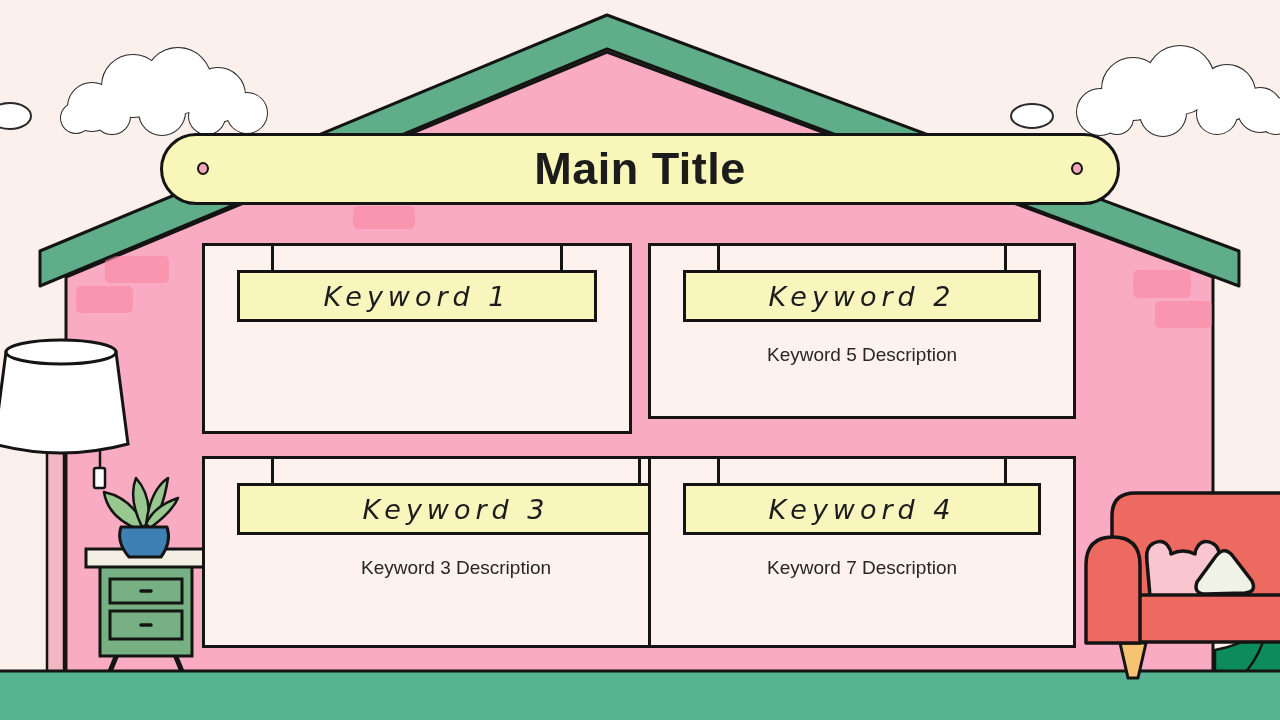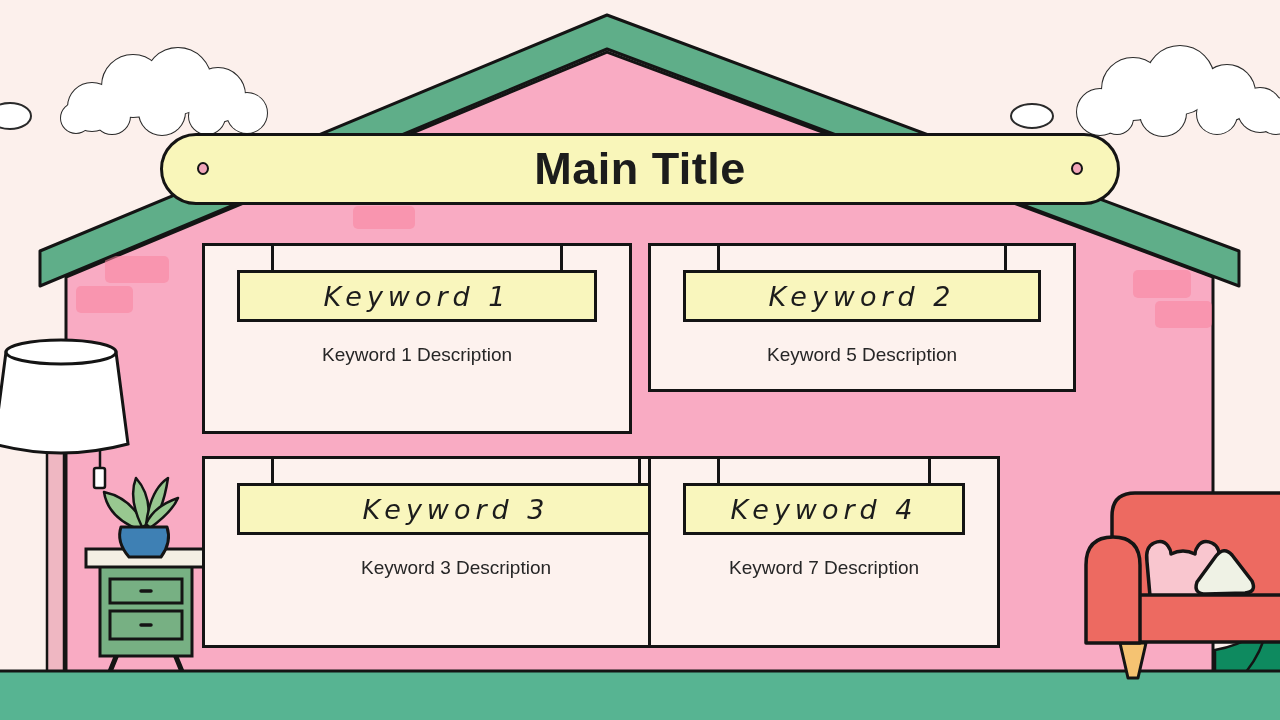--- a/index.html
+++ b/index.html
@@ -48,23 +48,23 @@
   }
   .screw.left{left:34px;}
   .screw.right{right:34px;}
 
   
   .card{
     position:absolute;box-sizing:border-box;z-index:2;
     background:var(--cardCream);border:3px solid var(--outline);
   }
   .card.c1{left:202px;top:243px;width:430px;height:191px;}
-  .card.c2{left:648px;top:243px;width:428px;height:149px;}
+  .card.c2{left:648px;top:243px;width:428px;height:176px;}
   .card.c3{left:202px;top:456px;width:508px;height:192px;}
-  .card.c4{left:648px;top:456px;width:352px;height:192px;padding-left:12px;}
+  .card.c4{left:648px;top:456px;width:428px;height:192px;padding-left:12px;}
   .post{
     position:absolute;top:0;width:3px;height:26px;background:var(--outline);
   }
   .post.left{left:66px;}
   .post.right{right:66px;}
   .sign{
     position:absolute;left:32px;right:32px;top:24px;height:52px;
     box-sizing:border-box;border:3px solid var(--outline);border-radius:0;
     background:var(--signYellow);
     display:flex;align-items:center;justify-content:center;
@@ -195,21 +195,20 @@
   <div class="banner-title">Main Title</div>
   <span class="screw right"></span>
 </div>
 
 <div class="card c1">
   <span class="post left"></span>
   <span class="post right"></span>
   <div class="sign">
     <span class="sign-text">Keyword 1</span>
   </div>
-  <div class="card-desc">Keyword 1 Description</div>
 </div>
 
 <div class="card c2">
   <span class="post left"></span>
   <span class="post right"></span>
   <div class="sign">
     <span class="sign-text">Keyword 2</span>
   </div>
   <div class="card-desc">Keyword 5 Description</div>
 </div>

